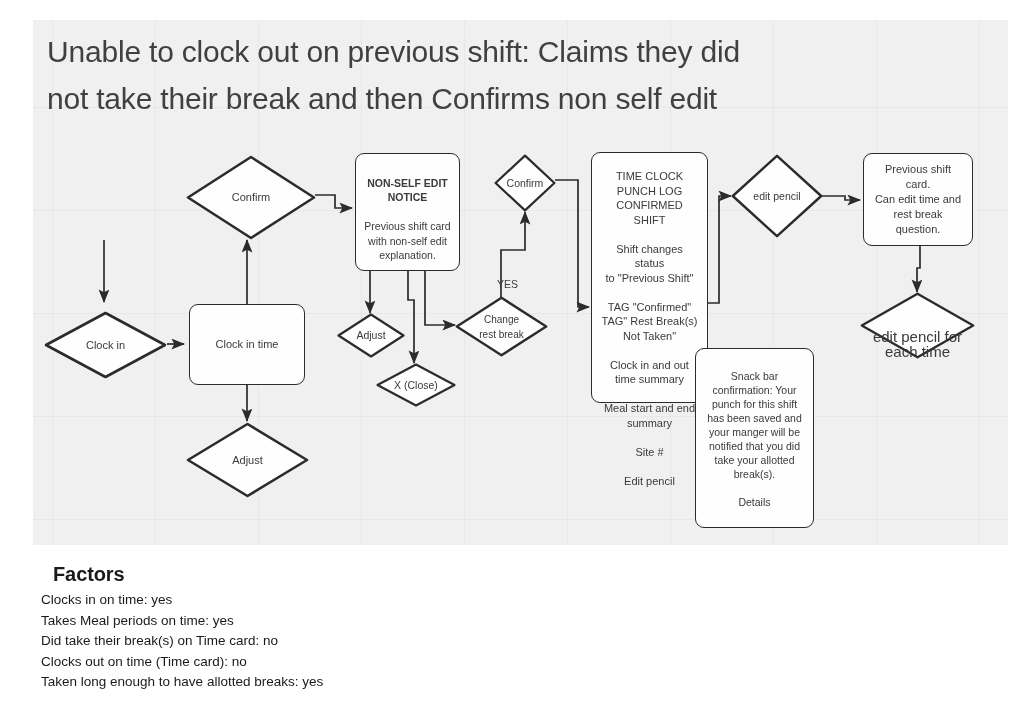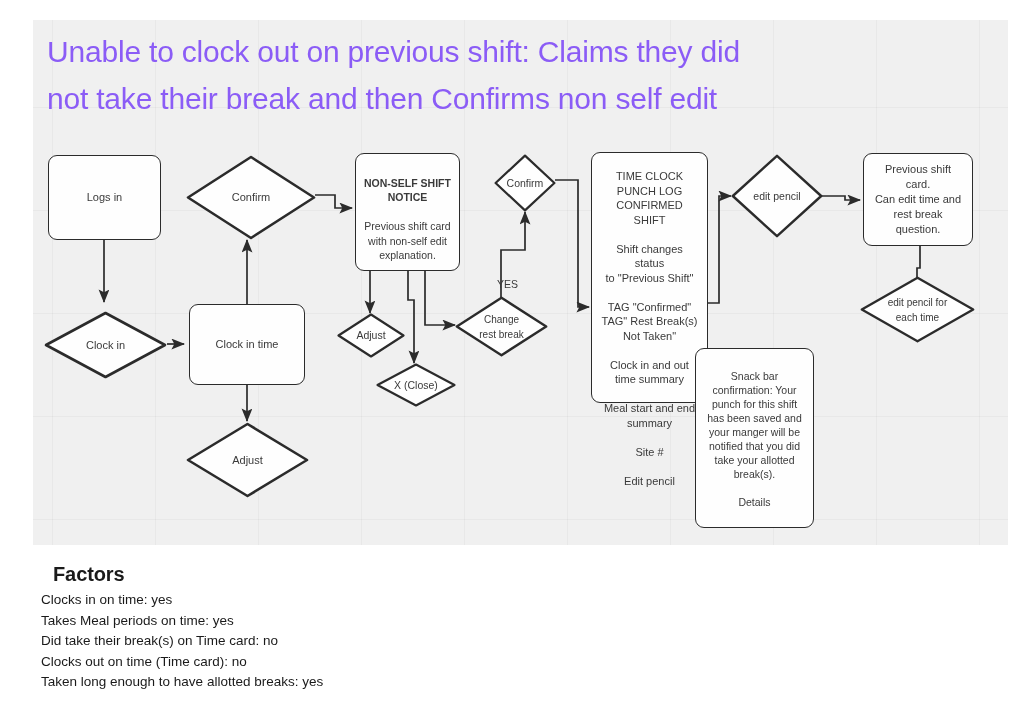--- a/index.html
+++ b/index.html
@@ -30,21 +30,21 @@
     background-position: 19px -16px;
   }
   
   #title {
     position: absolute;
     left: 47px;
     top: 28px;
     width: 860px;
     font-size: 30px;
     line-height: 47px;
-    color: #8b5cf6;
+    color: #404040;
     font-weight: 400;
     letter-spacing: -0.2px;
     white-space: pre-line;
   }
   
   #wires {
     position: absolute;
     left: 0; top: 0;
     width: 1024px; height: 723px;
     pointer-events: none;
@@ -151,23 +151,20 @@
       <path d="M555,180 L578,180 L578,307 L589,307"></path>
 
       <path d="M708,303 L719,303 L719,196 L731,196"></path>
 
       <path d="M822,196 L845,196 L845,200 L860,200"></path>
 
       <path d="M920,246 L920,268 L917,268 L917,292"></path>
     </g>
   </svg>
 
-  <div class="node rect" style="left:48px; top:155px; width:113px; height:85px;">
-    <span class="inner">Logs in</span>
-  </div>
 
   <div class="node rect" style="left:189px; top:304px; width:116px; height:81px;">
     <span class="inner">Clock in time</span>
   </div>
 
   <div class="node diamond" style="left:44px; top:311px; width:123px; height:68px;">
     <svg class="dshape" viewBox="0 0 123 68" preserveAspectRatio="none">
       <polygon points="61.5,2 121,34 61.5,66 2,34" fill="#fefefe" stroke="#2b2b2b" stroke-width="2.6" stroke-linejoin="round"></polygon>
     </svg>
     <span class="dlabel">Clock in</span>
@@ -182,21 +179,21 @@
 
   <div class="node diamond" style="left:186px; top:155px; width:130px; height:85px;">
     <svg class="dshape" viewBox="0 0 130 85" preserveAspectRatio="none">
       <polygon points="65,2 128,42.5 65,83 2,42.5" fill="#fefefe" stroke="#2b2b2b" stroke-width="2.6" stroke-linejoin="round"></polygon>
     </svg>
     <span class="dlabel">Confirm</span>
   </div>
 
   <div class="node rect" style="left:355px; top:153px; width:105px; height:118px; font-size:10.5px; line-height:14.5px;">
     <span class="inner">
-      <b>NON-SELF SHIFT NOTICE</b>
+      <b>NON-SELF EDIT NOTICE</b>
       <span>Previous shift card with non-self edit explanation.</span>
     </span>
   </div>
 
   <div class="node diamond" style="left:337px; top:313px; width:68px; height:45px; font-size:10.5px;">
     <svg class="dshape" viewBox="0 0 68 45" preserveAspectRatio="none">
       <polygon points="34,1.5 66.5,22.5 34,43.5 1.5,22.5" fill="#fefefe" stroke="#2b2b2b" stroke-width="2.2" stroke-linejoin="round"></polygon>
     </svg>
     <span class="dlabel">Adjust</span>
   </div>
@@ -267,21 +264,21 @@
     </svg>
     <span class="dlabel">edit pencil</span>
   </div>
 
   <div class="node rect" style="left:863px; top:153px; width:110px; height:93px; font-size:11px; line-height:15px;">
     <span class="inner">Previous shift card.
 Can edit time and
 rest break question.</span>
   </div>
 
-  <div class="node diamond" style="left:860px; top:276px; width:115px; height:67px; font-size:10px;">
+  <div class="node diamond" style="left:860px; top:292px; width:115px; height:67px; font-size:15px;align-items:flex-end;">
     <svg class="dshape" viewBox="0 0 115 67" preserveAspectRatio="none">
       <polygon points="57.5,1.8 113.2,33.5 57.5,65.2 1.8,33.5" fill="#fefefe" stroke="#2b2b2b" stroke-width="2.4" stroke-linejoin="round"></polygon>
     </svg>
     <span class="dlabel">edit pencil for
 each time</span>
   </div>
 
   <div id="factors">
     <h3>Factors</h3>
     <ul>

